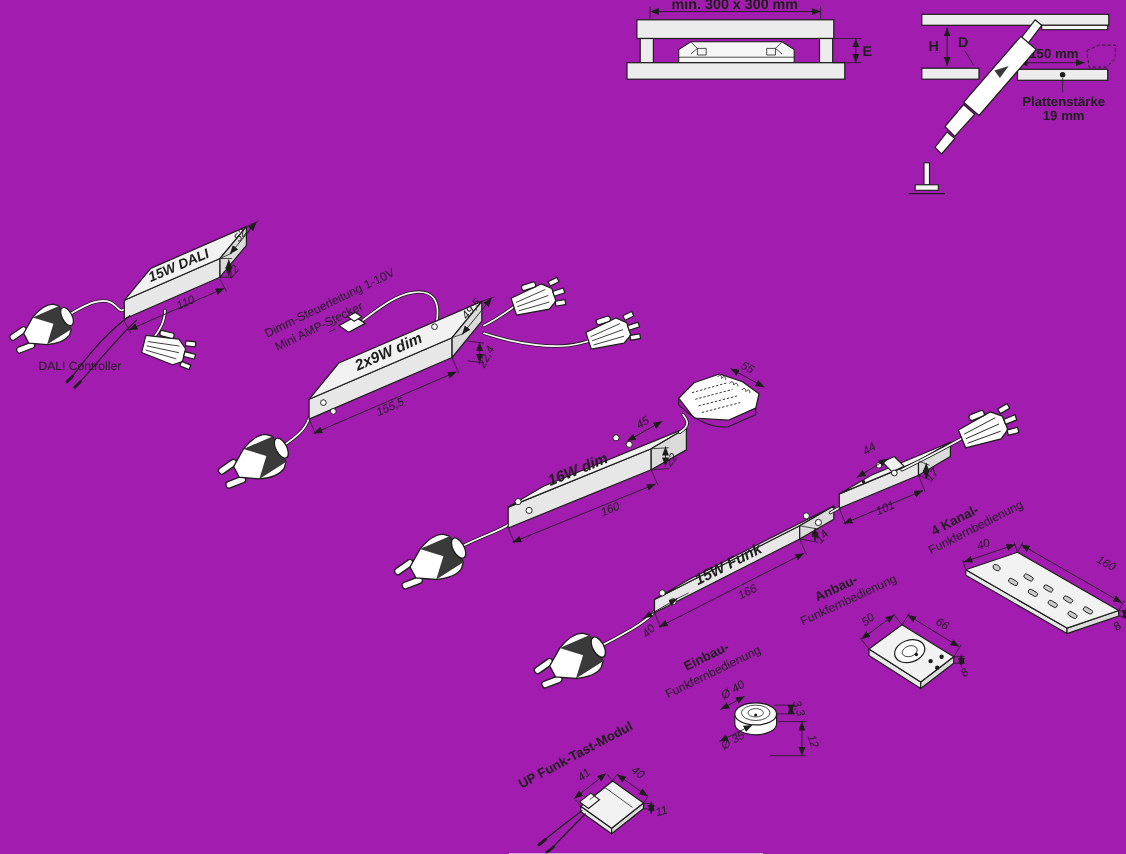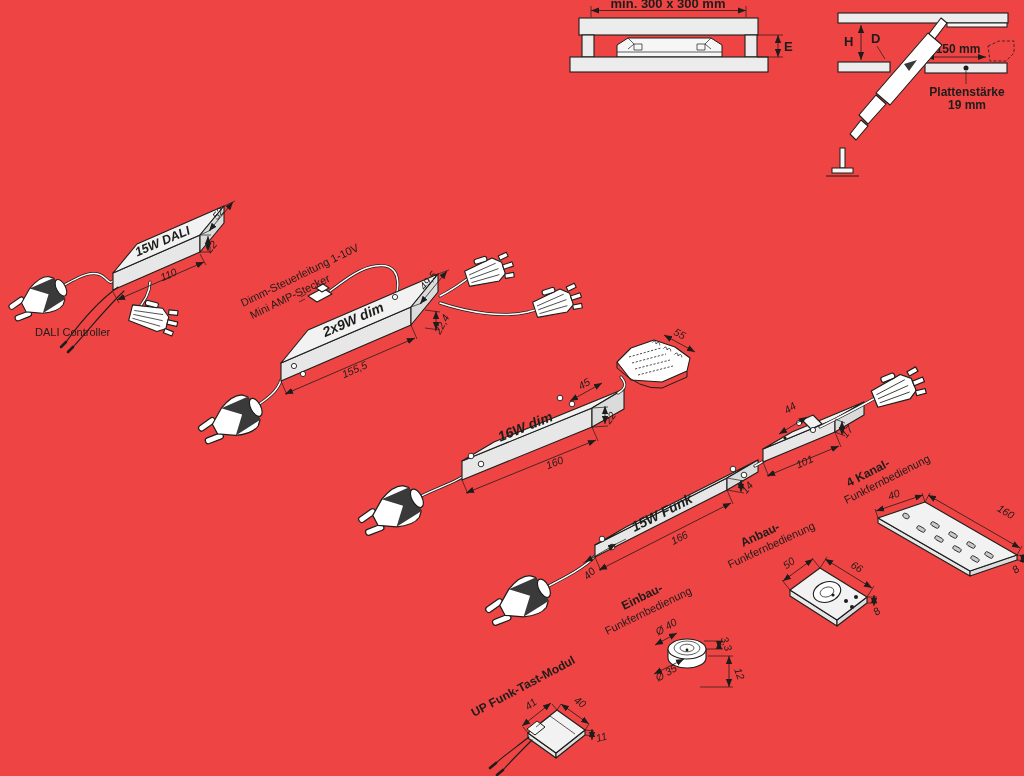--- a/index.html
+++ b/index.html
@@ -1,16 +1,16 @@
 <!DOCTYPE html>
 <html><head>
 <meta charset="utf-8">
 <style>
   html,body{margin:0;padding:0;background:#fff}
-  .stage{width:1024px;height:776px;position:relative;background:#ef4444;overflow:hidden}
+  .stage{width:1024px;height:776px;position:relative;background:#a21caf;overflow:hidden}
   svg{display:block;font-family:"Liberation Sans",sans-serif}
   .f-top{fill:#f2f2f2;stroke:#1d1d1b;stroke-width:1.1;stroke-linejoin:round}
   .f-front{fill:#e7e7e7;stroke:#1d1d1b;stroke-width:1.1;stroke-linejoin:round}
   .f-end{fill:#dbdbdb;stroke:#1d1d1b;stroke-width:1.1;stroke-linejoin:round}
   .wsh{fill:#fff;stroke:#1d1d1b;stroke-width:1.1;stroke-linejoin:round}
   .pn{fill:#ececec;stroke:#1d1d1b;stroke-width:1.1}
   .pn2{fill:#f6f6f6;stroke:#1d1d1b;stroke-width:1}
   .ln{fill:none;stroke:#1d1d1b;stroke-width:1;stroke-linejoin:round}
   .thin{fill:none;stroke:#1d1d1b;stroke-width:0.7}
   .dash{fill:none;stroke:#1d1d1b;stroke-width:0.8;stroke-dasharray:2.2,1.6}

